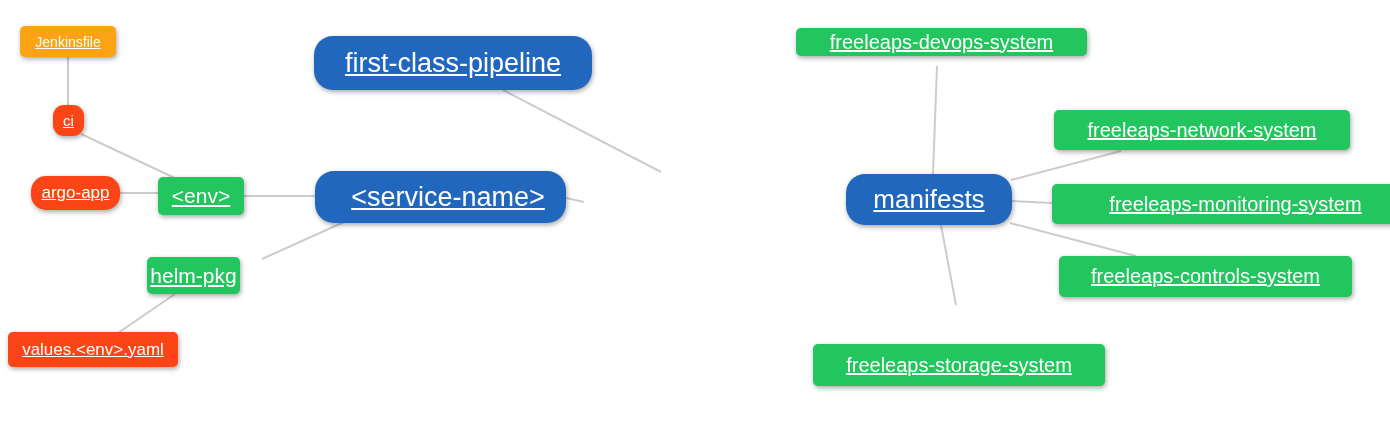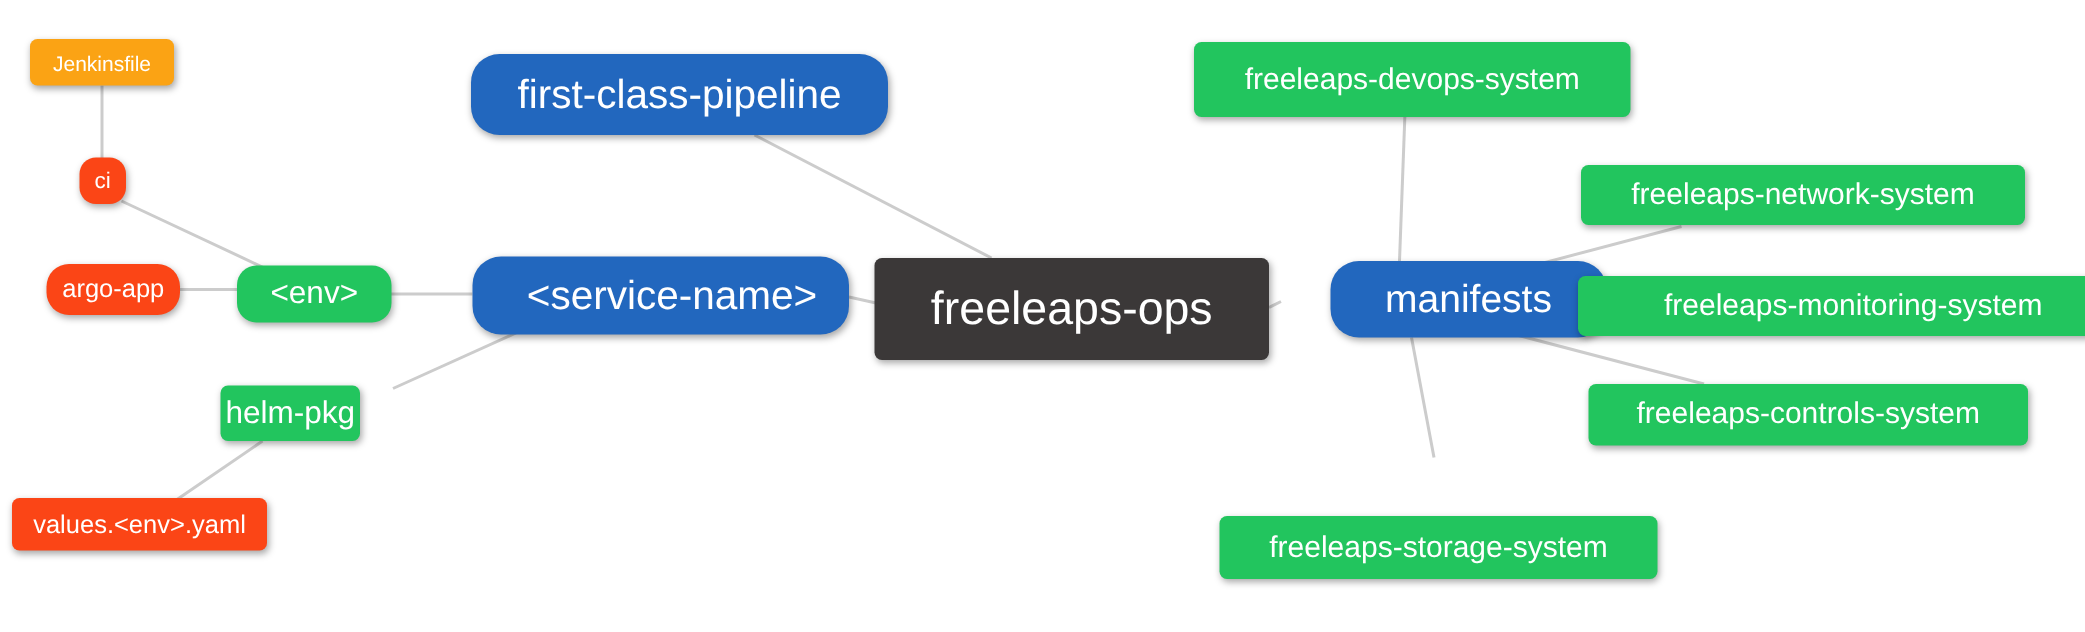--- a/index.html
+++ b/index.html
@@ -31,20 +31,21 @@
     display: flex;
     align-items: center;
     justify-content: center;
     color: var(--text-color, #ffffff);
     border-radius: 5px;
     box-shadow: 1px 2px 5px rgba(0,0,0,0.35);
     white-space: nowrap;
     cursor: pointer;
     user-select: none;
     box-sizing: border-box;
+    text-decoration: underline;
   }
   .dark   { background: var(--root-bg, #3b3838); }
   .blue   { background: var(--branch-bg, #2267be); border-radius: 19px; }
   .green  { background: var(--leaf-green-bg, #22c55e); }
   .red    { background: var(--leaf-red-bg, #fb4516); }
   .orange { background: var(--leaf-orange-bg, #fba314); }
 </style>
 </head>
 <body>
 
@@ -66,35 +67,34 @@
     <line x1="1010" y1="223" x2="1136" y2="256"></line>
     <line x1="941" y1="225" x2="956" y2="305"></line>
   </svg>
 
   <div class="node orange" style="left:20px; top:26px; width:96px; height:31px; font-size:14px;">Jenkinsfile</div>
 
   <div class="node red" style="left:53px; top:105px; width:31px; height:31px; font-size:15px;border-radius:11px;">ci</div>
 
   <div class="node red" style="left:31px; top:176px; width:89px; height:34px; font-size:17px;border-radius:15px;">argo-app</div>
 
-  <div class="node green" style="left:158px; top:177px; width:103px; height:38px; font-size:21px;border-radius:13px;">&lt;env&gt;</div>
+  <div class="node green" style="left:158px; top:177px; width:86px; height:38px; font-size:21px;">&lt;env&gt;</div>
 
   <div class="node green" style="left:147px; top:257px; width:93px; height:37px; font-size:21px;">helm-pkg</div>
 
   <div class="node red" style="left:8px; top:332px; width:170px; height:35px; font-size:17px;">values.&lt;env&gt;.yaml</div>
 
   <div class="node blue" style="left:314px; top:36px; width:278px; height:54px; font-size:27px;">first-class-pipeline</div>
 
   <div class="node blue" style="left:315px; top:171px; width:251px; height:52px; font-size:27px;padding-left:15px;">&lt;service-name&gt;</div>
 
-  <div class="node dark" style="left:583px; top:172px; width:263px; height:68px; font-size:31px;">freeleaps-ops</div>
 
-  <div class="node blue" style="left:887px; top:174px; width:184px; height:51px; font-size:26px;">manifests</div>
+  <div class="node blue" style="left:846px; top:174px; width:166px; height:51px; font-size:26px;">manifests</div>
 
-  <div class="node green" style="left:796px; top:28px; width:291px; height:50px; font-size:20px;">freeleaps-devops-system</div>
+  <div class="node green" style="left:796px; top:28px; width:291px; height:28px; font-size:20px;">freeleaps-devops-system</div>
 
   <div class="node green" style="left:1054px; top:110px; width:296px; height:40px; font-size:20px;">freeleaps-network-system</div>
 
   <div class="node green" style="left:1052px; top:184px; width:367px; height:40px; font-size:20px;">freeleaps-monitoring-system</div>
 
   <div class="node green" style="left:1059px; top:256px; width:293px; height:41px; font-size:20px;">freeleaps-controls-system</div>
 
   <div class="node green" style="left:813px; top:304px; width:292px; height:42px; font-size:20px;margin-top:40px;">freeleaps-storage-system</div>
 
 </div>

